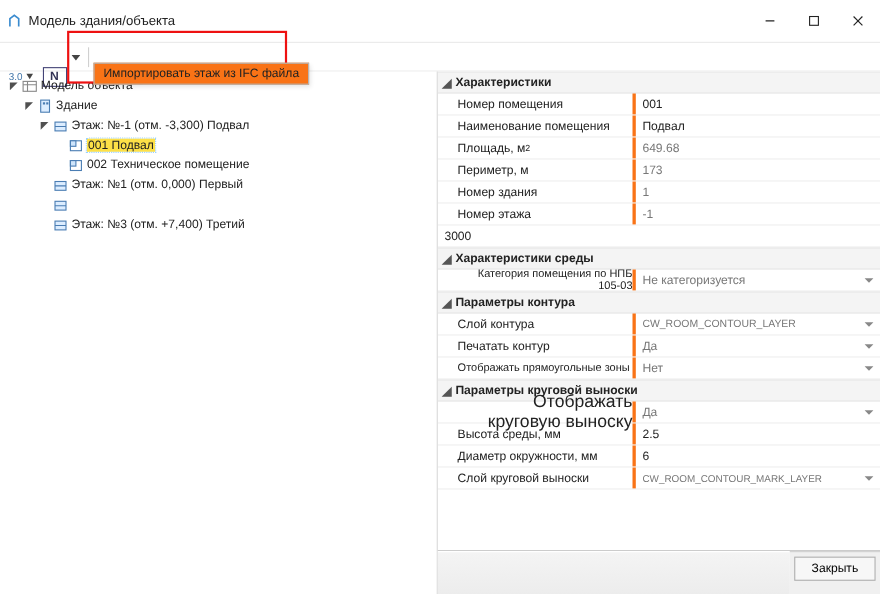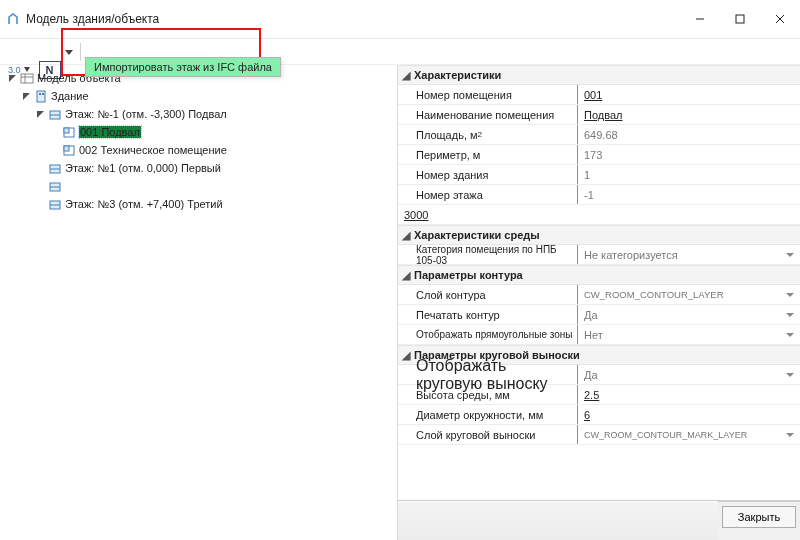--- a/index.html
+++ b/index.html
@@ -6,42 +6,42 @@
   body { font-family: 'Segoe UI', Tahoma, sans-serif; font-size: 11px; background: #fff; color: #222; width: 800px; height: 540px; overflow: hidden; position: relative; }
   .titlebar { height: 39px; display: flex; align-items: center; padding-left: 6px; border-bottom: 1px solid #e9e9e9; }
   .titlebar-icon { width: 14px; height: 14px; margin-right: 6px; }
   .titlebar-text { flex: 1; font-size: 12px; }
   .winbtns { display: flex; }
   .winbtn { width: 40px; height: 28px; display: flex; align-items: center; justify-content: center; font-size: 12px; cursor: pointer; }
   .toolbar { height: 26px; display: flex; align-items: center; padding: 0 4px; gap: 4px; border-bottom: 1px solid #eee; }
   .toolbtn { height: 22px; min-width: 22px; display: inline-flex; align-items: center; justify-content: center; padding: 0 3px; cursor: pointer; border: 1px solid transparent; margin-top: 36px; }
   .toolsep { width: 1px; height: 18px; background: #d0d0d0; margin: 0 3px; }
   .redbox { position: absolute; border: 2px solid #e11; left: 61px; top: 28px; width: 200px; height: 48px; pointer-events: none; }
-  .tooltip { position: absolute; left: 85px; top: 57px; background: #86efac; border: 1px solid #b4b4b4; padding: 3px 8px; font-size: 11px; box-shadow: 2px 2px 4px rgba(0,0,0,.1); white-space: nowrap; z-index: 5; }
+  .tooltip { position: absolute; left: 85px; top: 57px; background: #f97316; border: 1px solid #b4b4b4; padding: 3px 8px; font-size: 11px; box-shadow: 2px 2px 4px rgba(0,0,0,.1); white-space: nowrap; z-index: 5; }
   .main { display: flex; height: 486px; }
   .leftpanel { width: 398px; border-right: 1px solid #d9d9d9; overflow: auto; padding: 4px 2px; }
   .rightpanel { flex: 1; display: flex; flex-direction: column; }
   .propgrid { flex: 1; overflow-y: auto; overflow-x: hidden; border-bottom: 1px solid #ccc; }
   .bottomarea { height: 50px; display: flex; }
   .graybar { flex: 1; background: linear-gradient(#f4f4f4,#eaeaea); border-top: 1px solid #fff; }
   .btnbar { padding: 4px; display: flex; justify-content: flex-end; border-top: 1px solid #d0d0d0; background: #f0f0f0; }
   .btn { min-width: 74px; height: 22px; border: 1px solid #adadad; background: #f7f7f7; cursor: pointer; font-size: 11px; }
   
   .tree-row { display: flex; align-items: center; height: 18px; white-space: nowrap; cursor: pointer; }
   .tree-caret { width: 12px; height: 12px; display: inline-flex; align-items: center; justify-content: center; margin-right: 2px; color: #636363; }
   .tree-icon { width: 14px; height: 14px; display: inline-flex; align-items: center; justify-content: center; margin-right: 3px; }
   .tree-label {}
-  .tree-row.selected .tree-label { background: #15803d; outline: 1px dotted #99d1ff; padding: 0 1px; }
+  .tree-row.selected .tree-label { background: #fde047; outline: 1px dotted #99d1ff; padding: 0 1px; }
   
   .pg-cat { background: #f4f4f4; border-top: 1px solid #e6e6e6; border-bottom: 1px solid #e6e6e6; display: flex; align-items: center; height: 20px; font-weight: 600; padding-left: 4px; }
   .pg-cat .tri { width: 12px; color: #555; }
   .pg-row { display: flex; height: 20px; border-bottom: 1px solid #eee; }
-  .pg-label { width: 180px; padding-left: 18px; display: flex; align-items: center; color: #222; border-right: 1px solid #f97316; }
+  .pg-label { width: 180px; padding-left: 18px; display: flex; align-items: center; color: #222; border-right: 3px solid #f97316; text-align: right; }
   .pg-value { flex: 1; padding: 0 6px; display: flex; align-items: center; color: #777; position: relative; }
-  .pg-value.input { color: #222; text-decoration: underline; }
+  .pg-value.input { color: #222; }
   .pg-value.combo::after { content: ""; position: absolute; right: 6px; top: 8px; border: 4px solid transparent; border-top-color: #888; }
   .sup { font-size: 8px; vertical-align: super; }
 </style>
 </head>
 <body>
 
 <div class="titlebar">
   <span class="titlebar-icon">
     <svg viewBox="0 0 14 14" width="14" height="14">
         <path d="M3 12V5l4-3 4 3v7" fill="none" stroke="#3a8bcf" stroke-width="1.5"></path>

